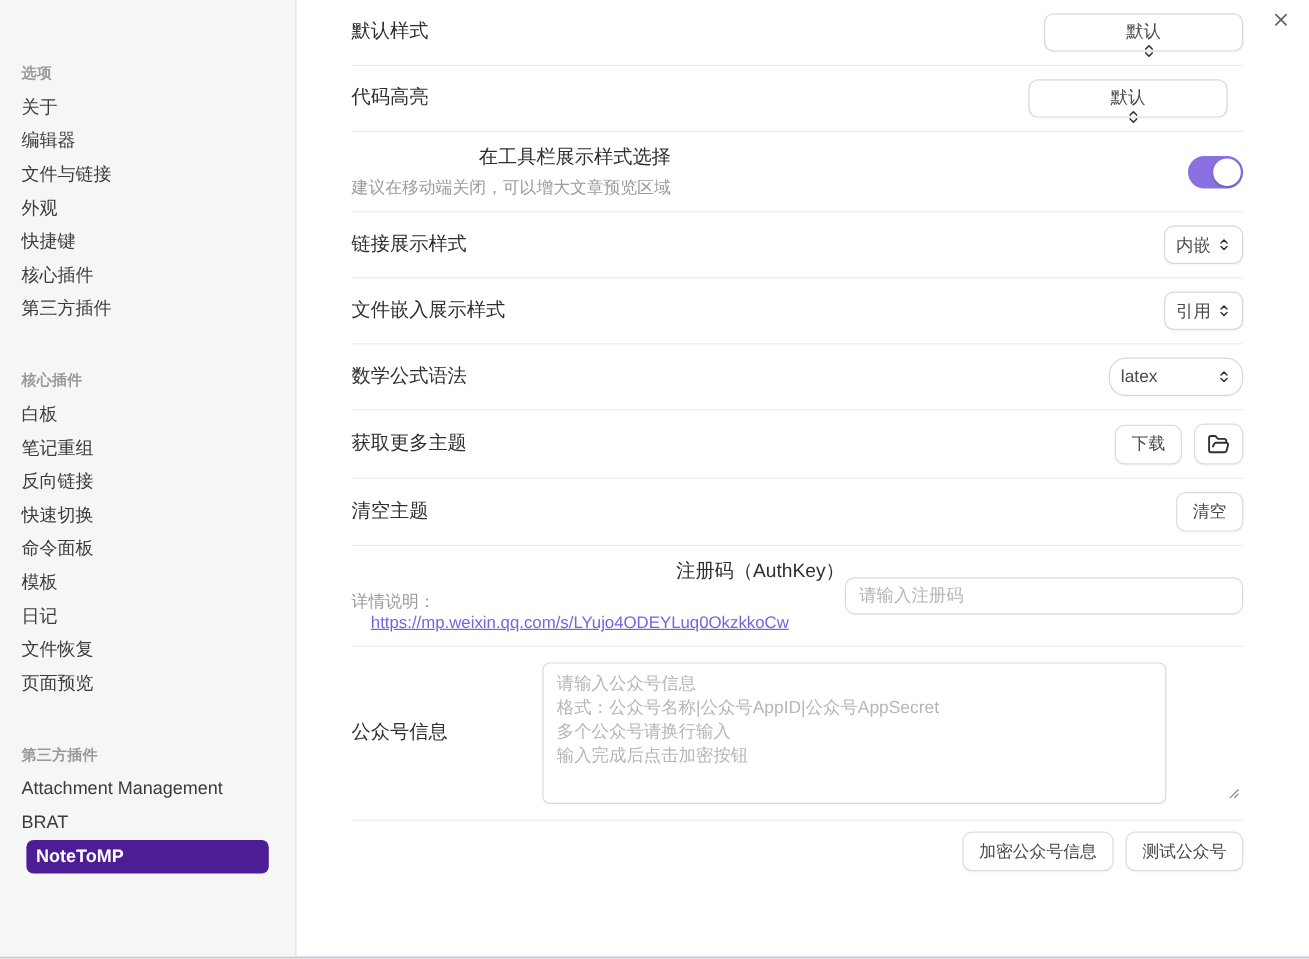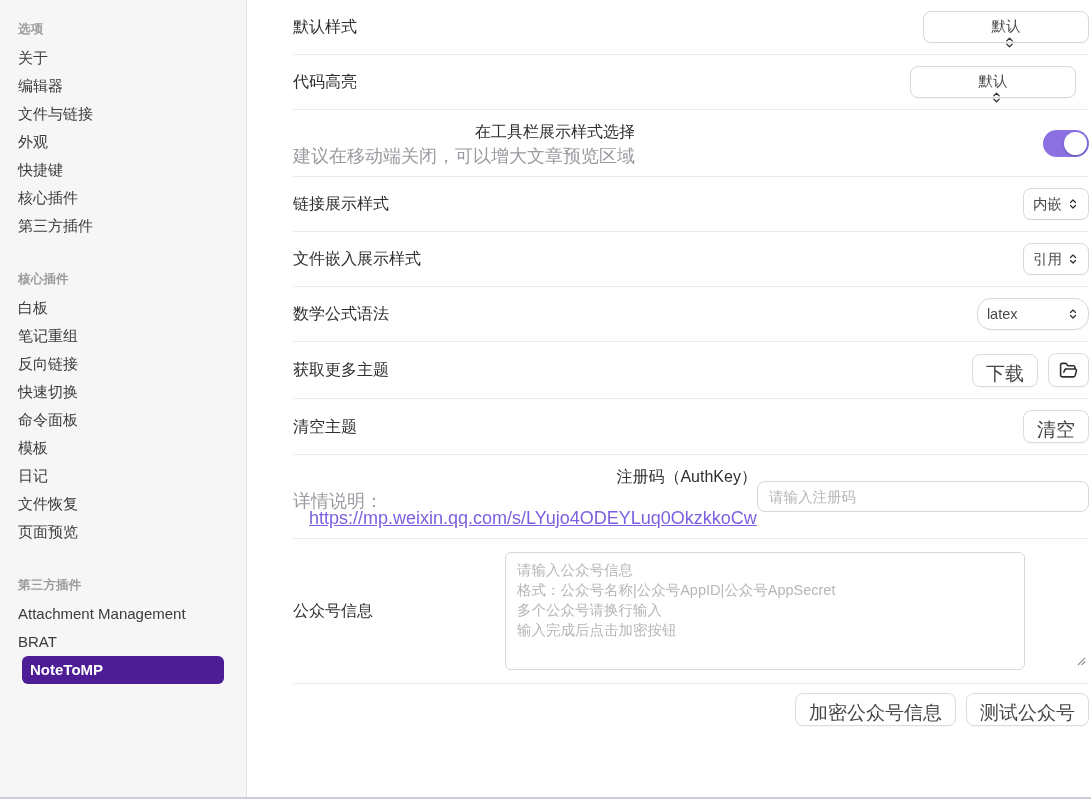--- a/index.html
+++ b/index.html
@@ -6,37 +6,37 @@
   html,body { width:1091px; height:799px; overflow:hidden; background:#fff;
     font-family:"Liberation Sans","DejaVu Sans",sans-serif; }
   .modal { display:flex; width:1091px; height:799px; position:relative;
     border-bottom:2px solid #c9ced6; }
 
   
   .sidebar { width:247px; flex:0 0 247px; background:#f6f6f7;
     border-right:1px solid #e2e2e4; padding-top:16px; overflow:hidden; }
   .side-group { margin-bottom:26px; }
   .side-header { font-size:12.5px; font-weight:bold; color:#9b9b9e;
-    padding:5px 18px 6px; letter-spacing:.2px; }
+    padding:5px 18px 6px; letter-spacing:.2px;margin-top:32px; }
   .side-item { font-size:15px; color:#3b3b3f; padding:4px 18px;
     line-height:20px; cursor:default; white-space:nowrap; }
   .side-item.selected { background:#4c1d95; color:#fff; font-weight:bold;
     margin:0 22px; padding:4px 8px; border-radius:6px; }
 
   
   .content { flex:1; padding:0 55px 0 46px; position:relative; }
   .close { position:absolute; top:6px; right:14px; width:20px; height:20px;
     cursor:pointer; color:#5f6368; display:flex; align-items:center;
     justify-content:center; }
   .row { display:flex; align-items:center; justify-content:space-between;
     border-bottom:1px solid #ebebec; padding:11px 0; min-height:53px; }
   .row:first-child { padding-top:13px; }
   .row-info { max-width:560px; }
   .row-label { font-size:16px; color:#2f2f33; line-height:22px;text-align:right; }
-  .row-desc { font-size:18px; color:#9a9aa0; margin-top:5px; line-height:17px; }
+  .row-desc { font-size:14px; color:#9a9aa0; margin-top:5px; line-height:17px; }
   .row-desc a { color:#7b5fe0; text-decoration:underline;margin-left:16px; }
 
   .controls { display:flex; align-items:center; gap:10px; flex:0 0 auto; }
 
   
   .select { display:flex; align-items:center; justify-content:space-between;
     border:1px solid #d8d8da; border-radius:8px; background:#fff;
     padding:5px 9px; height:32px; font-size:14.5px; color:#4a4a4e;
     cursor:pointer; box-shadow:0 1px 1px rgba(0,0,0,.03); }
   .select.wide { width:166px;flex-direction:column; }
@@ -49,21 +49,21 @@
     cursor:pointer; flex:0 0 auto; }
   .toggle.on  { background:#8a70e0; }
   .toggle.off { background:#d5d5d7; }
   .toggle .knob { position:absolute; top:2px; width:23px; height:23px;
     border-radius:50%; background:#fff; box-shadow:0 1px 2px rgba(0,0,0,.25); }
   .toggle.on  .knob { right:2px; }
   .toggle.off .knob { left:2px; }
 
   
   .btn { border:1px solid #dcdcde; border-radius:8px; background:#fff;
-    font-size:19px; color:#46464a; padding:6px 13px; height:33px;
+    font-size:14px; color:#46464a; padding:6px 13px; height:33px;
     cursor:pointer; box-shadow:0 1px 1px rgba(0,0,0,.03); white-space:nowrap;
     font-family:inherit; }
   .icon-btn { width:41px; height:34px; display:flex; align-items:center;
     justify-content:center; padding:0; color:#2f2f33; }
 
   
   .text-input { width:332px; height:31px; border:1px solid #d8d8da;
     border-radius:8px; padding:0 11px; font-size:14.5px; color:#333;
     font-family:inherit; outline:none; background:#fff; }
   .text-input::placeholder { color:#b6b6ba; }

